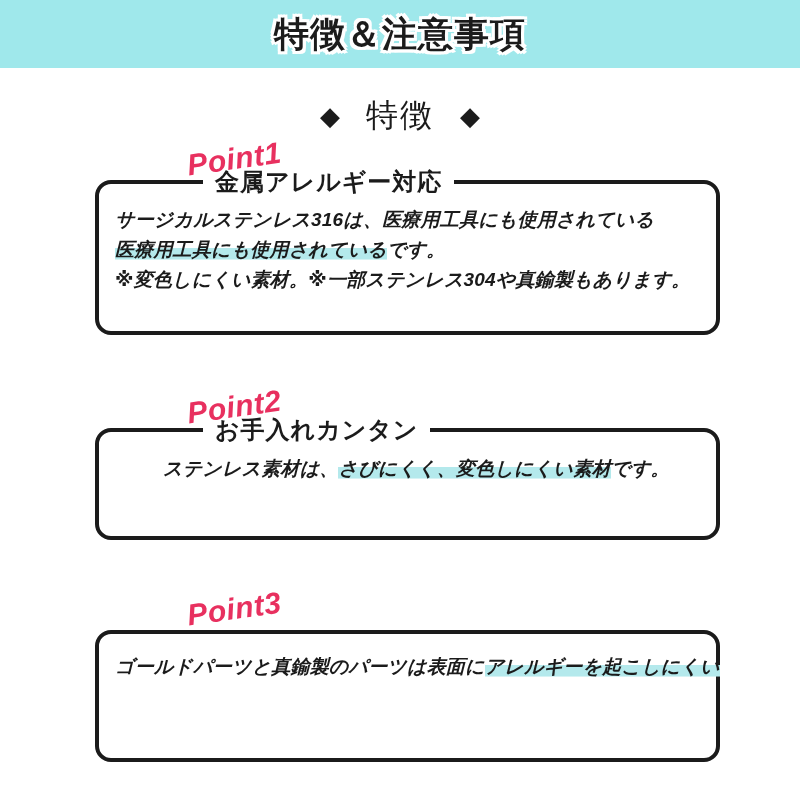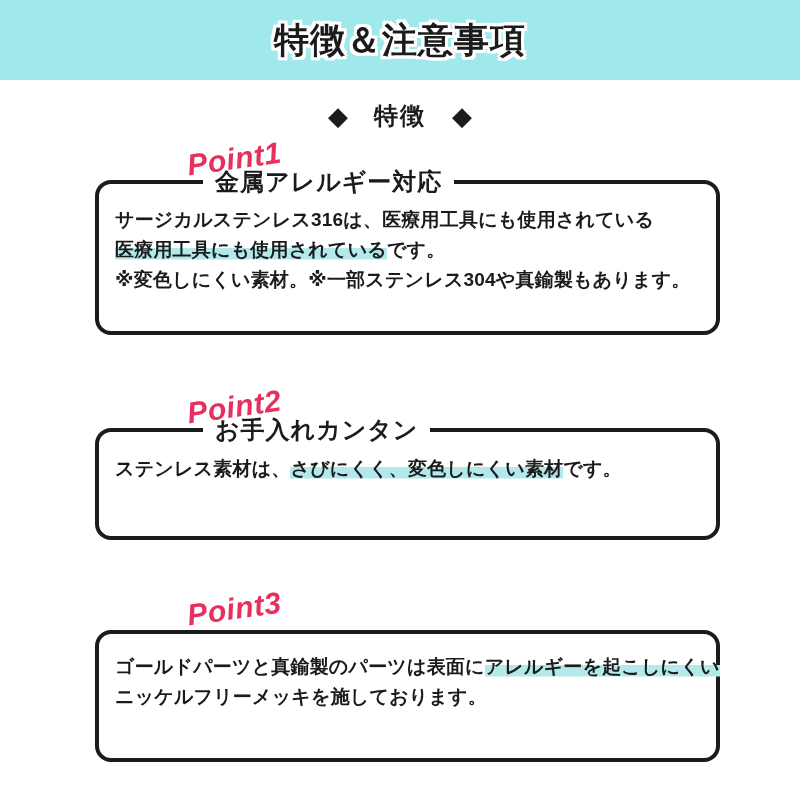--- a/index.html
+++ b/index.html
@@ -13,21 +13,21 @@
   body{font-family:"Liberation Sans","DejaVu Sans",sans-serif;color:var(--ink);}
   .canvas{
     position:relative;
     width:800px;height:800px;
     background:#fff;
     overflow:hidden;
   }
   
   .header{
     position:absolute;top:0;left:0;
-    width:800px;height:80px;
+    width:800px;height:68px;
     background:var(--mint);
     display:flex;align-items:center;justify-content:center;
   }
   .header h1{
     font-size:35px;
     font-weight:900;
     letter-spacing:1px;
     color:var(--ink);
     text-shadow:
       -3px -3px 0 #fff, 3px -3px 0 #fff, -3px 3px 0 #fff, 3px 3px 0 #fff,
@@ -37,21 +37,21 @@
   .section-heading{
     position:absolute;top:96px;left:0;
     width:800px;height:40px;
     display:flex;align-items:center;justify-content:center;
     gap:26px;
   }
   .section-heading .diamond{
     font-size:26px;line-height:1;color:var(--ink);
   }
   .section-heading .heading-text{
-    font-size:24px;font-weight:700;letter-spacing:2px;color:var(--ink);
+    font-size:32px;font-weight:400;letter-spacing:2px;color:var(--ink);
   }
   
   .point-section{
     position:absolute;left:95px;width:625px;
     border:4px solid var(--ink);
     border-radius:16px;
     background:#fff;
   }
   .point-1{top:180px;height:155px;}
   .point-2{top:428px;height:112px;}
@@ -76,23 +76,24 @@
     padding:0 12px;
     font-size:24px;
     font-weight:900;
     letter-spacing:1px;
     white-space:nowrap;
     line-height:1.15;
     z-index:1;
   }
   .point-body{
     padding:20px 6px 0 16px;
+    font-style:italic;
   }
   .point-1 .point-body{padding-top:21px;}
-  .point-2 .point-body{padding-top:22px;}
+  .point-2 .point-body{padding-top:22px;margin-left:48px;}
   .point-3 .point-body{padding-top:18px;}
   .point-body p{
     font-size:19px;
     font-weight:700;
     line-height:30px;
     letter-spacing:0.2px;
     white-space:nowrap;
   }
   mark.hl{
     color:inherit;
@@ -132,18 +133,17 @@
         <span class="point-badge">Point2</span>
         <span class="point-title">お手入れカンタン</span>
         <div class="point-body">
           <p>ステンレス素材は、<mark class="hl">さびにくく、変色しにくい素材</mark>です。</p>
         </div>
       </section>
       <section class="point-section point-3">
         <span class="point-badge">Point3</span>
         <div class="point-body">
           <p>ゴールドパーツと真鍮製のパーツは表面に<mark class="hl">アレルギーを起こしにくい</mark></p>
-          <p>ニッケルフリーメッキを施しております。</p>
         </div>
       </section>
     </div>
 
 </div>
 
 </body></html>

